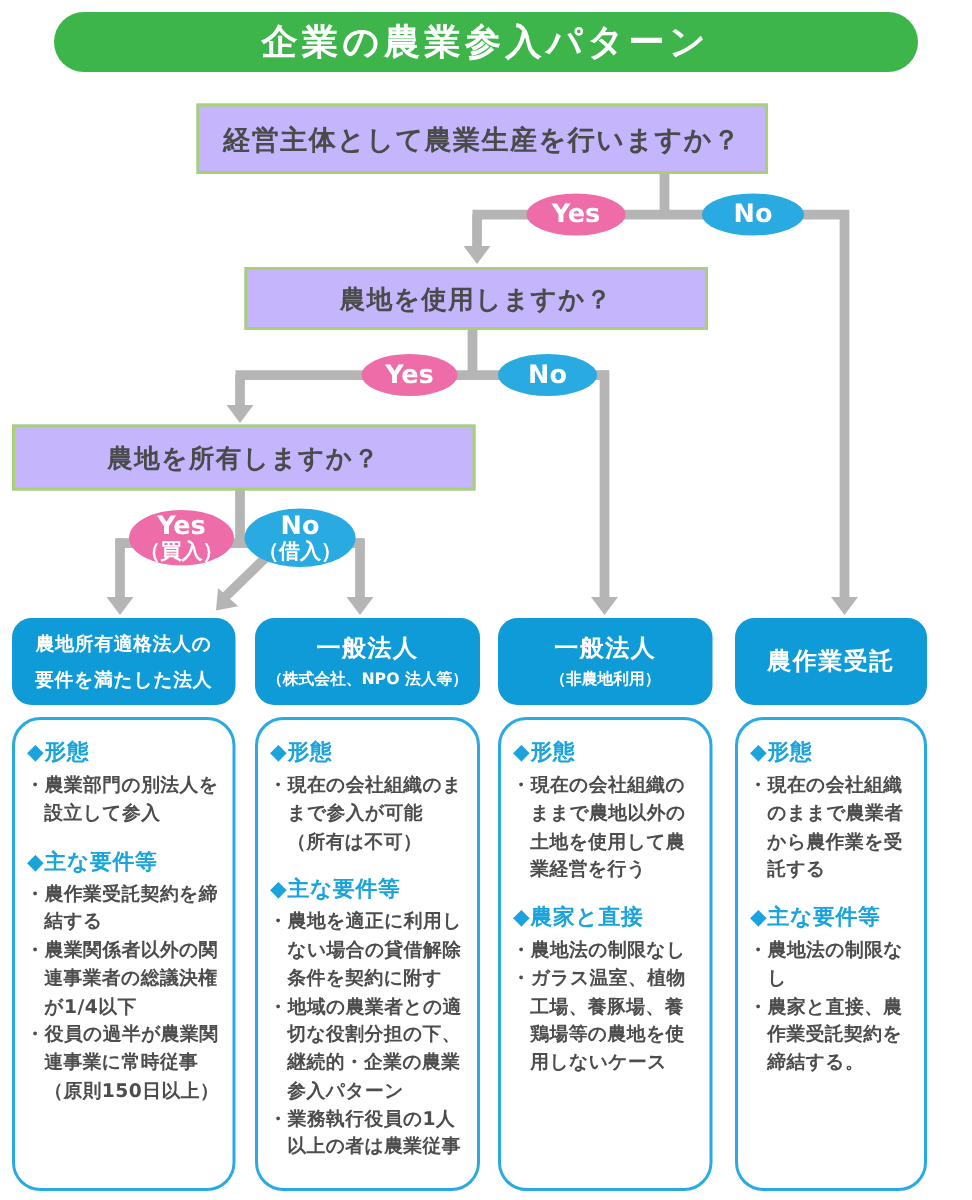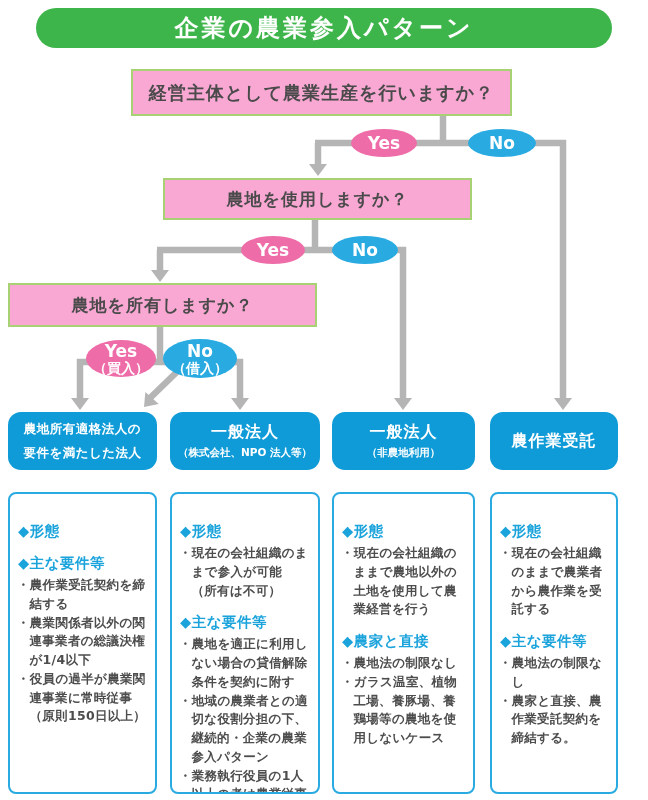--- a/index.html
+++ b/index.html
@@ -7,21 +7,21 @@
   #stage{position:relative;width:648px;height:800px;background:#ffffff;overflow:hidden;}
   #flow-svg{position:absolute;left:0;top:0;z-index:0;}
 
   .title-banner{
     position:absolute;left:36px;top:8px;width:576px;height:40px;
     background:#3db54a;border-radius:21px;z-index:2;
     display:flex;align-items:center;justify-content:center;
     color:#ffffff;font-size:24px;font-weight:bold;letter-spacing:3px;
   }
   .qbox{
-    position:absolute;background:#f9a8d4;border:2.5px solid #a8d173;z-index:1;
+    position:absolute;background:#c4b5fd;border:2.5px solid #a8d173;z-index:1;
     display:flex;align-items:center;justify-content:center;
     color:#4a4a4a;font-weight:bold;letter-spacing:1px;
   }
   #q1{left:131px;top:69px;width:377px;height:43px;font-size:18px;}
   #q2{left:163px;top:178px;width:305px;height:38px;font-size:17px;}
   #q3{left:8px;top:283px;width:305px;height:40px;font-size:17px;}
 
   .badge{
     position:absolute;z-index:2;border-radius:50%;
     display:flex;flex-direction:column;align-items:center;justify-content:center;
@@ -44,22 +44,22 @@
     background:#0f9bd7;border-radius:13px;height:58px;flex:none;
     display:flex;flex-direction:column;align-items:center;justify-content:center;
     color:#ffffff;text-align:center;
   }
   .hdr-l1{font-size:16px;font-weight:bold;letter-spacing:1px;}
   .hdr-l2{font-size:10.5px;font-weight:bold;margin-top:3px;letter-spacing:0;text-align:right;}
   .column[data-col="0"] .hdr-l1,
   .column[data-col="0"] .hdr-l2{font-size:12.5px;letter-spacing:.5px;margin-top:0;}
   .column[data-col="0"] .hdr{gap:7px;}
   .cbox{
-    margin-top:22px;flex:1;background:#ffffff;border:2.5px solid #29abe2;
-    border-radius:8px;padding:26px 6px 8px 7px;box-sizing:border-box;overflow:hidden;
+    margin-top:8px;flex:1;background:#ffffff;border:2.5px solid #29abe2;
+    border-radius:19px;padding:10px 6px 8px 7px;box-sizing:border-box;overflow:hidden;
   }
   .sec-heading{
     color:#1ba3dc;font-size:14.5px;font-weight:bold;letter-spacing:.5px;
     margin:2px 0 3px 1px;
   }
   .sec-heading.later{margin-top:13px;}
   .bullet{
     color:#4d4d4d;font-size:12.5px;font-weight:600;line-height:1.5;
     letter-spacing:.3px;padding-left:1em;text-indent:-1em;
     white-space:pre-line;word-break:break-all;
@@ -132,20 +132,21 @@
     <span class="sub">（借入）</span>
   </div>
 
   <div class="column" data-col="0" style="left:8px;width:149px;">
     <div class="hdr">
       <div class="hdr-l1">農地所有適格法人の</div>
       <div class="hdr-l2">要件を満たした法人</div>
     </div>
     <div class="cbox">
         <div class="sec-heading">◆形態</div>
+        <div class="bullet">・農業部門の別法人を設立して参入</div>
         <div class="sec-heading later">◆主な要件等</div>
         <div class="bullet">・農作業受託契約を締結する</div>
         <div class="bullet">・農業関係者以外の関連事業者の総議決権が1/4以下</div>
         <div class="bullet">・役員の過半が農業関連事業に常時従事（原則150日以上）</div>
       </div>
   </div>
 
   <div class="column" data-col="1" style="left:170px;width:150px;">
     <div class="hdr">
       <div class="hdr-l1">一般法人</div>

